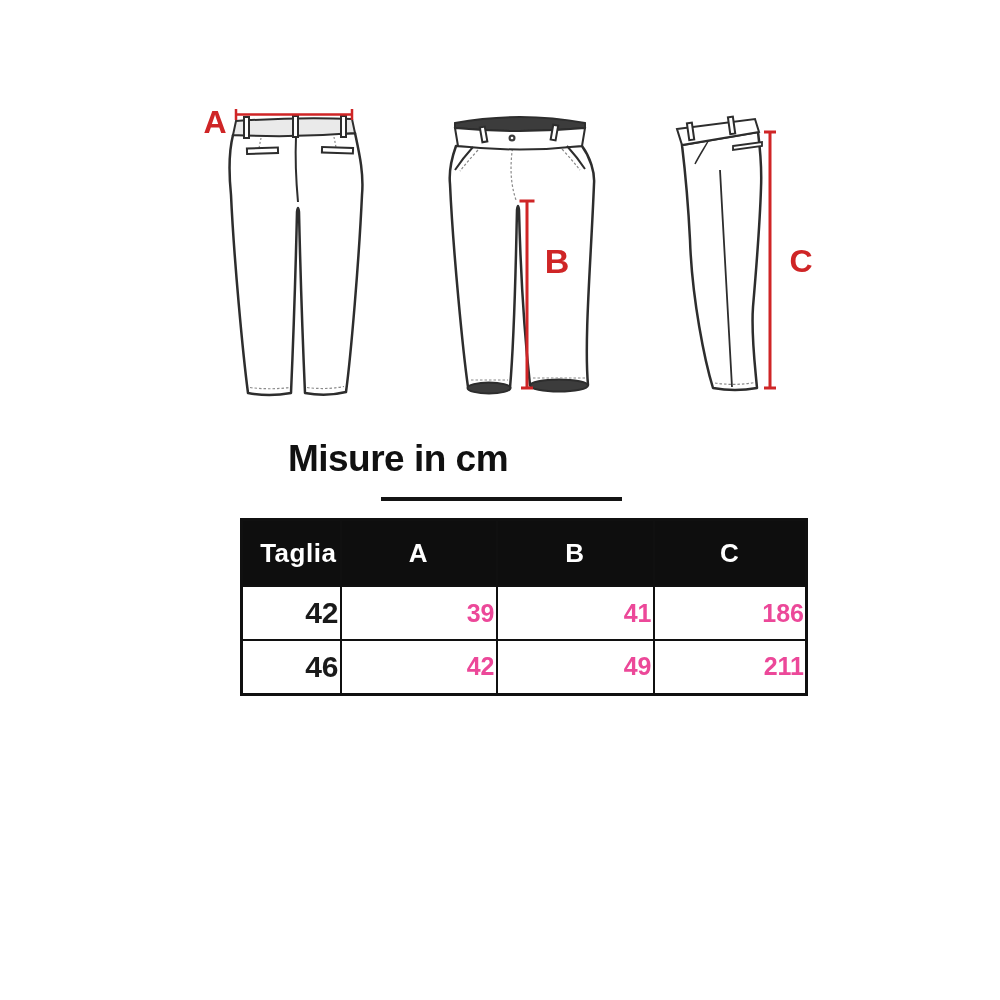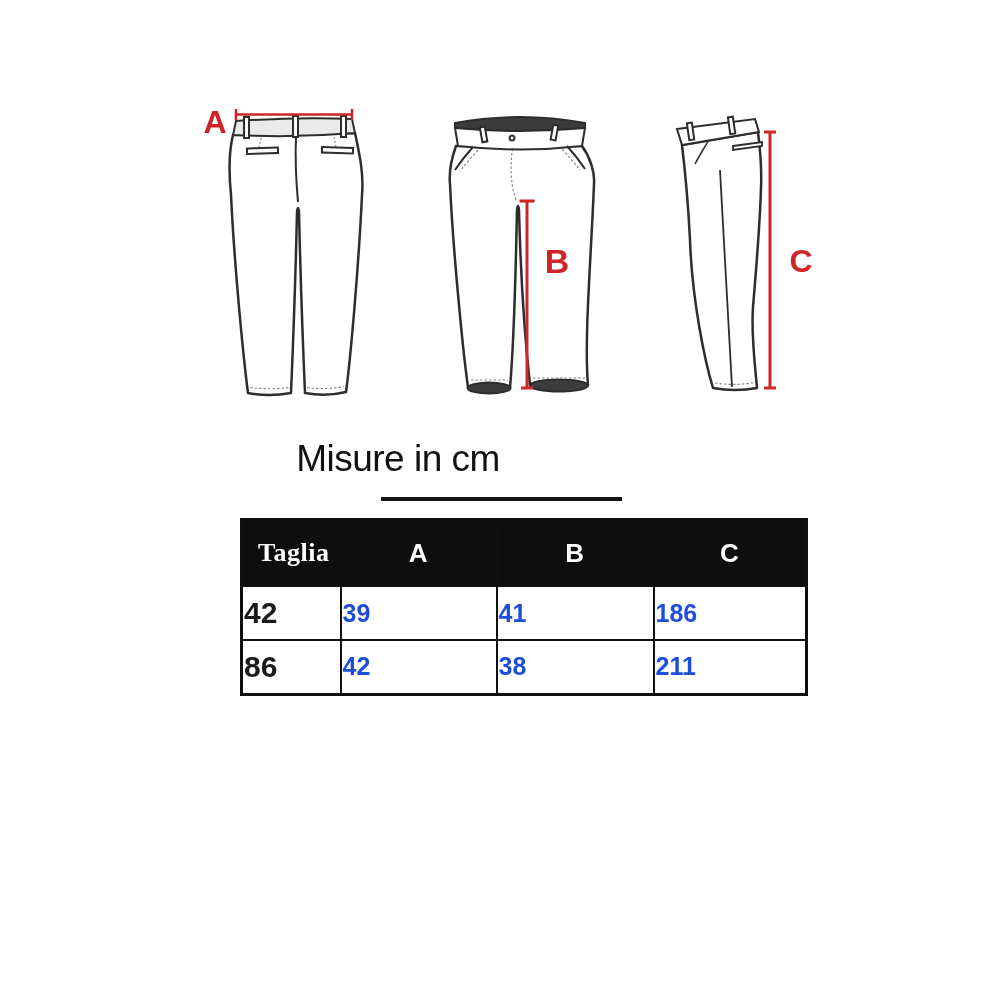--- a/index.html
+++ b/index.html
@@ -4,30 +4,30 @@
 <style>
   html,body{margin:0;padding:0;background:#ffffff;}
   body{font-family:"Liberation Sans",sans-serif;}
   .canvas{position:relative;width:1000px;height:1000px;background:#ffffff;overflow:hidden;margin:0 auto;}
   .fig{position:absolute;top:100px;}
   .fig svg{display:block;}
   #fig-back{left:200px;}
   #fig-front{left:430px;}
   #fig-side{left:660px;}
   .page-title{position:absolute;left:0;top:438px;width:796px;text-align:center;
-    font-size:37px;font-weight:400;letter-spacing:-0.5px;color:#111;}
+    font-size:37px;font-weight:700;letter-spacing:-0.5px;color:#111;}
   .title-underline{position:absolute;left:381px;top:497px;width:241px;height:4px;background:#141414;}
   table.size-table{position:absolute;left:240px;top:518px;width:565px;border-collapse:collapse;
     border:3px solid #101010;table-layout:fixed;}
-  table.size-table th,table.size-table td{border:2px solid #101010;color:#1d4ed8;}
+  table.size-table th,table.size-table td{border:2px solid #101010;color:#ec4899;}
   table.size-table thead th{background:#0e0e0e;color:#ffffff;font-size:26px;font-weight:700;
     height:62px;text-align:center;letter-spacing:0.5px;}
-  table.size-table thead th.col-taglia{text-align:left;padding-left:15px;font-family:Liberation Serif, serif;}
+  table.size-table thead th.col-taglia{text-align:center;padding-left:15px;}
   table.size-table tbody tr{height:54px;}
-  table.size-table tbody td{text-align:left;font-weight:700;font-size:25px;}
+  table.size-table tbody td{text-align:right;font-weight:700;font-size:25px;}
   table.size-table tbody td.col-taglia{font-size:30px;color:#1a1a1a;}
   .lineart{stroke:#2d2d2d;fill:none;}
 </style>
 </head>
 <body>
 
 <div class="canvas">
 
   <div class="fig" id="fig-back">
     <svg width="200" height="310" viewBox="0 0 200 310">
@@ -138,21 +138,21 @@
       </tr>
     </thead>
     <tbody>
       <tr>
         <td class="col-taglia">42</td>
         <td>39</td>
         <td>41</td>
         <td>186</td>
       </tr>
       <tr>
-        <td class="col-taglia">86</td>
+        <td class="col-taglia">46</td>
         <td>42</td>
-        <td>38</td>
+        <td>49</td>
         <td>211</td>
       </tr>
     </tbody>
   </table>
 
 </div>
 
 </body></html>

